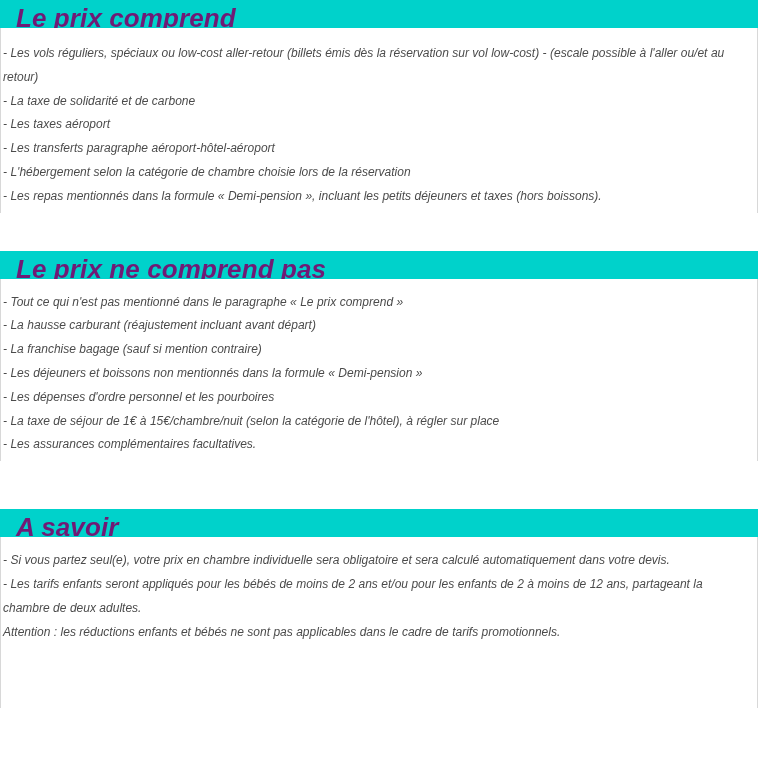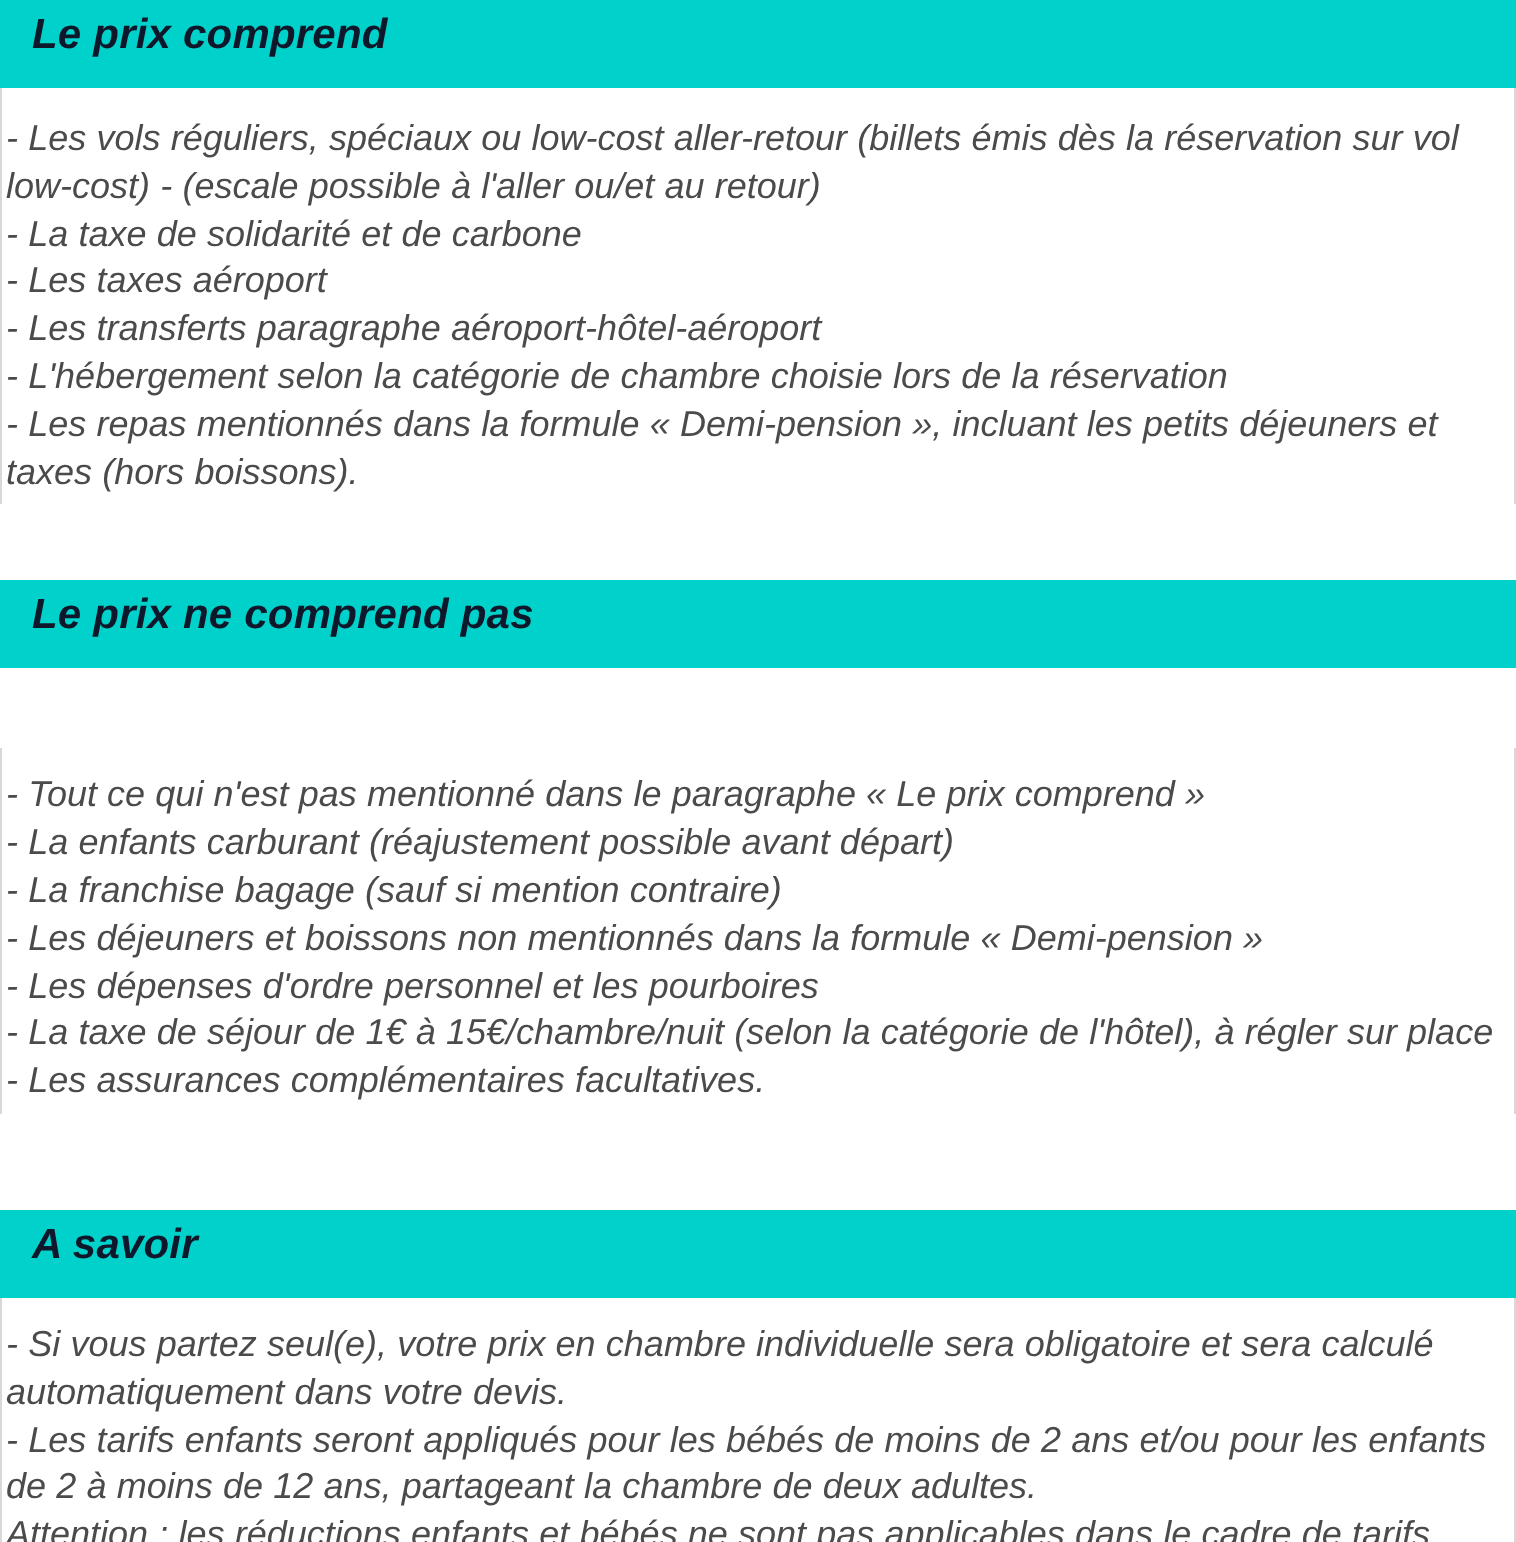--- a/index.html
+++ b/index.html
@@ -21,56 +21,56 @@
     background: #ffffff;
     box-sizing: border-box;
   }
 
   .section {
     width: 100%;
   }
 
   .section-header {
     background: #00d2cb;
-    color: #0f172a;
+    color: #701a75;
     font-style: italic;
     font-weight: bold;
-    font-size: 21px;
+    font-size: 26px;
     line-height: 36px;
-    height: 44px;
+    height: 28px;
     padding-left: 16px;
     box-sizing: border-box;
     letter-spacing: 0.1px;
     white-space: nowrap;
     overflow: hidden;
   }
 
   .section-body {
     border-left: 1px solid #d8d8d8;
     border-right: 1px solid #d8d8d8;
     box-sizing: border-box;
     padding: 14px 8px 10px 2px;
   }
 
   .line {
     font-style: italic;
-    font-size: 18px;
+    font-size: 12px;
     color: #4b4b4b;
     line-height: 23.8px;
     margin: 0;
     padding: 0;
     text-align: left;
     word-spacing: 0.1px;
   }
 
   .gap-1 { height: 38px; }
   .gap-2 { height: 48px; }
 
   .sec1 .section-body { padding-top: 14px; padding-bottom: 4px; }
-  .sec2 .section-body { padding-top: 12px; padding-bottom: 4px; margin-top: 40px; }
+  .sec2 .section-body { padding-top: 12px; padding-bottom: 4px; }
   .sec3 .section-body { padding-top: 12px; padding-bottom: 4px; }
 
   .spacer-bottom { height: 60px; }
 </style>
 </head>
 <body>
 
 <div class="page">
 
   <div class="section sec1">
@@ -84,21 +84,21 @@
       <p class="line">- Les repas mentionnés dans la formule « Demi-pension », incluant les petits déjeuners et taxes (hors boissons).</p>
     </div>
   </div>
 
   <div class="gap-1"></div>
 
   <div class="section sec2">
     <div class="section-header">Le prix ne comprend pas</div>
     <div class="section-body">
       <p class="line">- Tout ce qui n'est pas mentionné dans le paragraphe « Le prix comprend »</p>
-      <p class="line">- La enfants carburant (réajustement possible avant départ)</p>
+      <p class="line">- La hausse carburant (réajustement incluant avant départ)</p>
       <p class="line">- La franchise bagage (sauf si mention contraire)</p>
       <p class="line">- Les déjeuners et boissons non mentionnés dans la formule « Demi-pension »</p>
       <p class="line">- Les dépenses d'ordre personnel et les pourboires</p>
       <p class="line">- La taxe de séjour de 1€ à 15€/chambre/nuit (selon la catégorie de l'hôtel), à régler sur place</p>
       <p class="line">- Les assurances complémentaires facultatives.</p>
     </div>
   </div>
 
   <div class="gap-2"></div>
 

